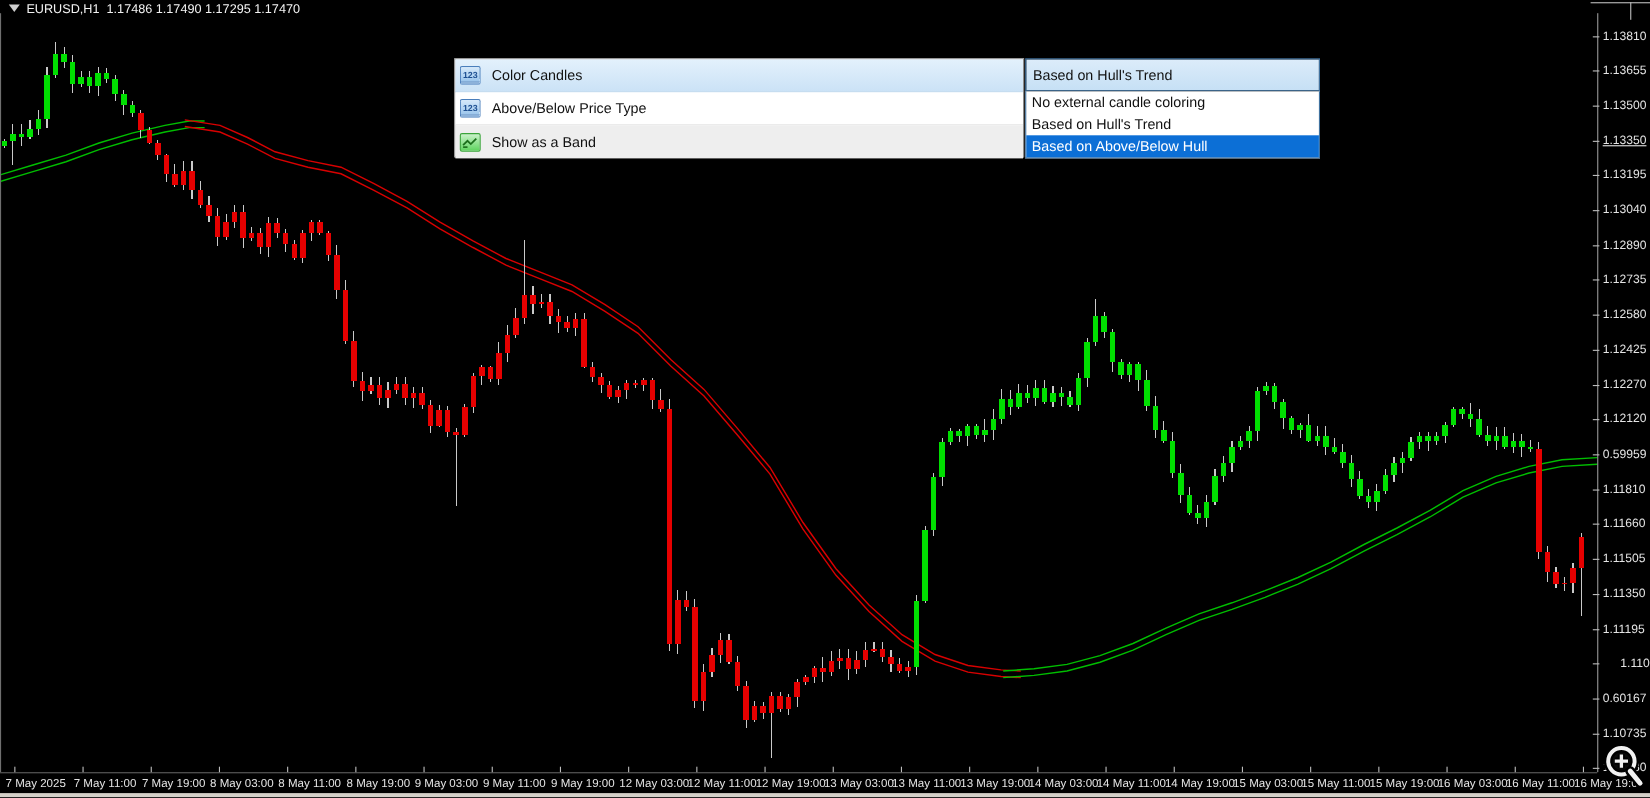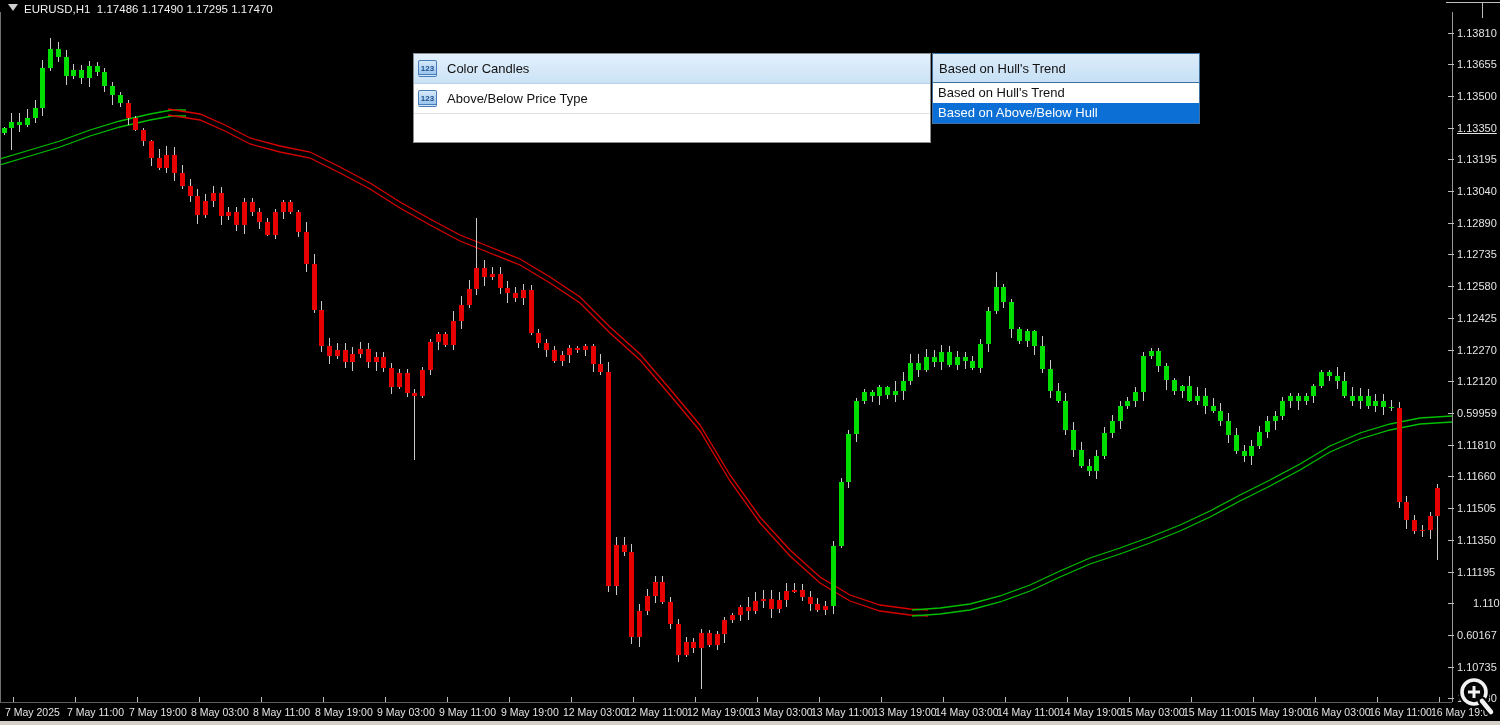--- a/index.html
+++ b/index.html
@@ -544,27 +544,37 @@
 
   <div class="menu">
     <div class="menu-row hl">
       <div class="mi mi-123">123</div>
       <span class="menu-label">Color Candles</span>
     </div>
     <div class="menu-row plain">
       <div class="mi mi-123">123</div>
       <span class="menu-label">Above/Below Price Type</span>
     </div>
+    <div class="menu-row gray">
+      <div class="mi mi-band">
+        <svg width="17" height="15" viewBox="0 0 17 15">
+          <polyline points="2,10 6,6 9,9 14,4" fill="none" stroke="#1c6e1c" stroke-width="1.6"></polyline>
+          <rect x="2" y="11" width="4" height="1.5" fill="#1c6e1c"></rect>
+        </svg>
+      </div>
+      <span class="menu-label">Show as a Band</span>
+    </div>
   </div>
 
   <div class="dropdown">
     <div class="dd-header">
       <span>Based on Hull's Trend</span>
     </div>
     <div class="dd-list">
+      <div class="dd-opt">No external candle coloring</div>
       <div class="dd-opt">Based on Hull's Trend</div>
       <div class="dd-opt sel">Based on Above/Below Hull</div>
     </div>
   </div>
 
   <svg id="magnifier" width="52" height="56" viewBox="0 0 52 56">
     <circle cx="26" cy="24" r="12" fill="#0a0a0a" stroke="#000" stroke-width="8"></circle>
     <circle cx="26" cy="24" r="12" fill="none" stroke="#f2f2f2" stroke-width="3.6"></circle>
     <line x1="20" y1="24" x2="32" y2="24" stroke="#000" stroke-width="6.5"></line>
     <line x1="26" y1="18" x2="26" y2="30" stroke="#000" stroke-width="6.5"></line>

